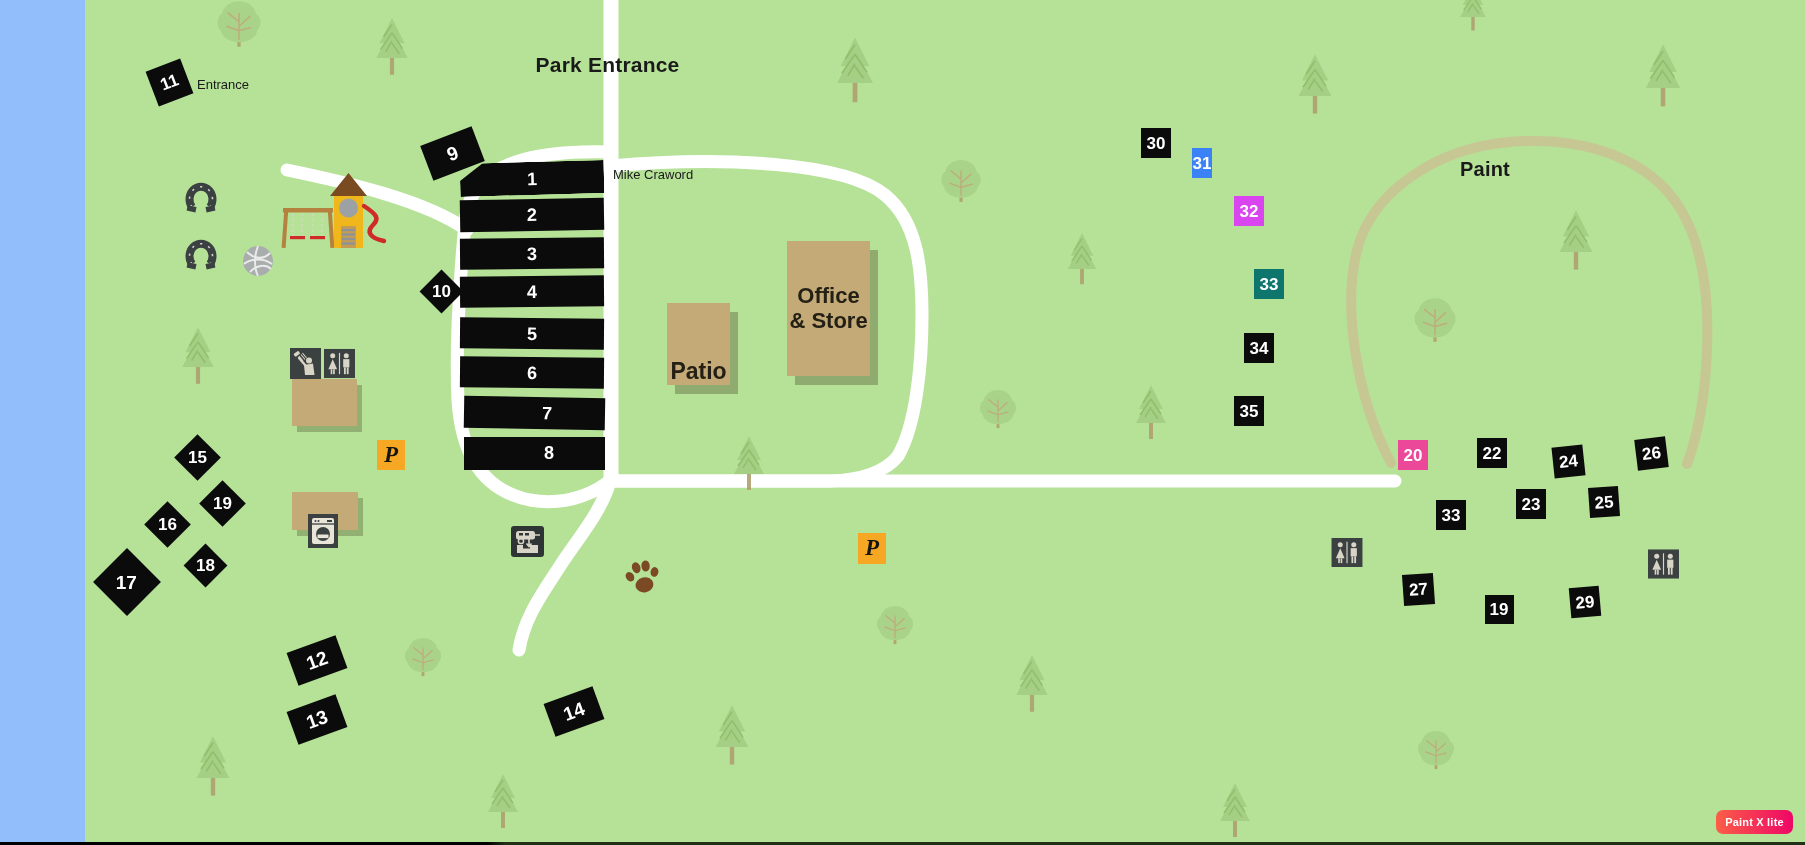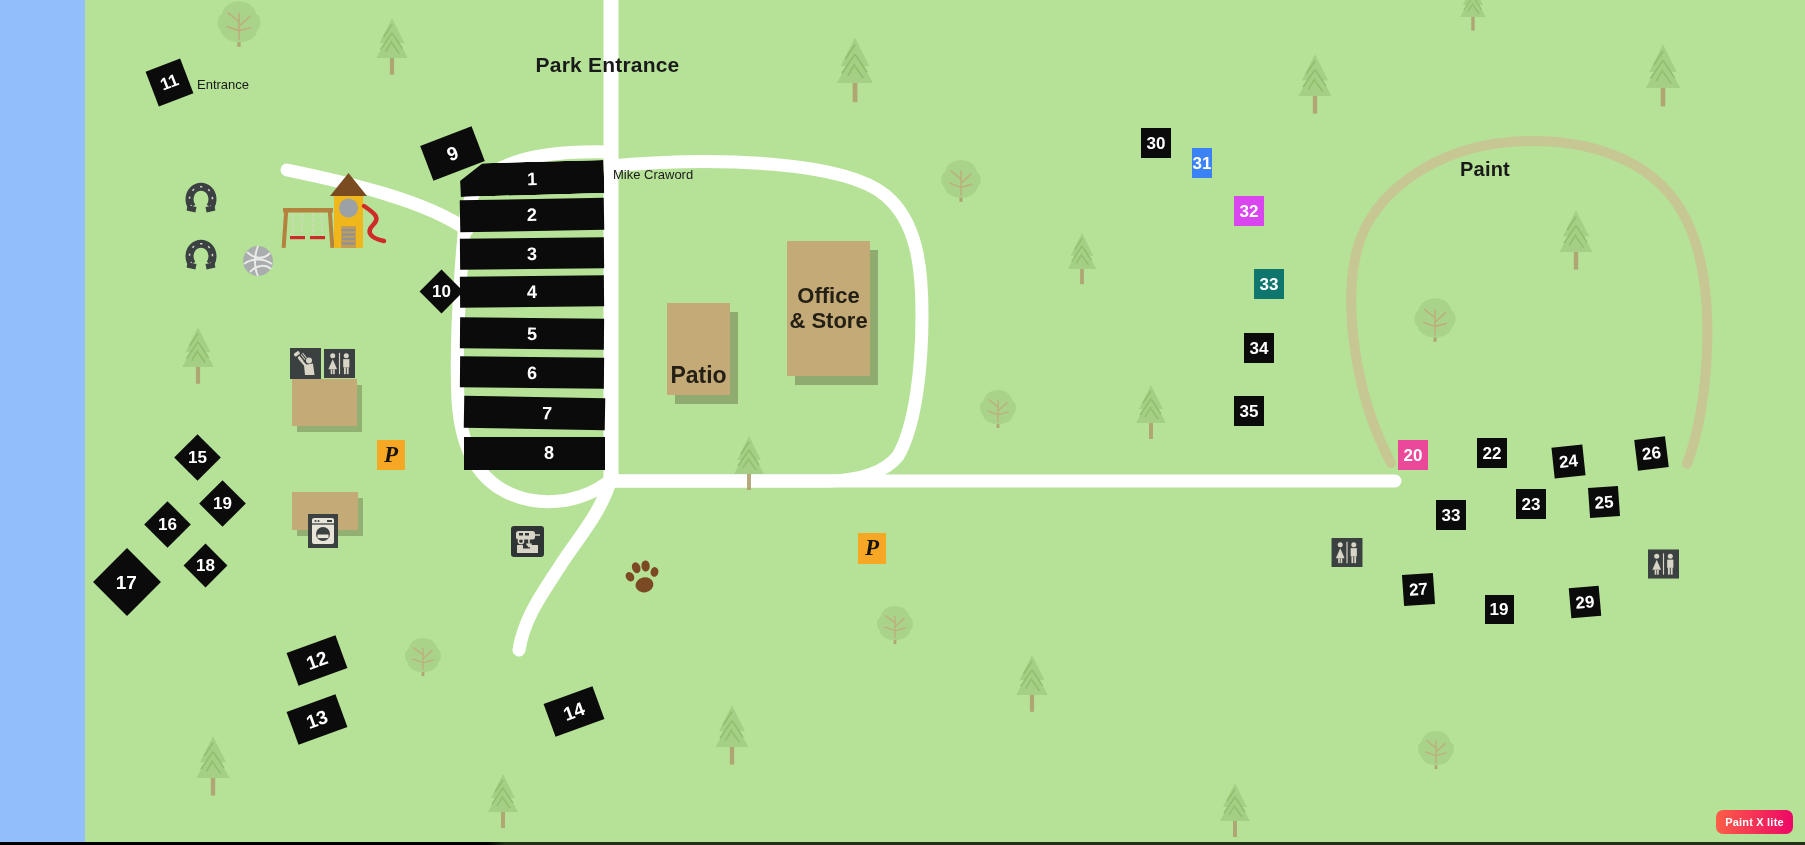--- a/index.html
+++ b/index.html
@@ -175,21 +175,21 @@
  <path d="M22,36 L22,12 M22,20 L12,12 M22,24 L32,15 M22,28 L11,24 M22,28 L33,25" stroke="#c0a67a" stroke-width="1.3" fill="none"></path>
 </svg></div>
     </div>
 
   <div class="bld" id="officeBld" style="left: 739px; top: 241px; width: 83px; height: 135px; margin-left: 48px;">
     <div style="font-size:22px;line-height:1.1">
       <div>Office</div>
       <div>&amp; Store</div>
     </div>
   </div>
-  <div class="bld" id="patioBld" style="align-items: flex-end; padding-bottom: 6px; box-sizing: border-box; left: 667px; top: 303px; width: 63px; height: 92px;">
+  <div class="bld" id="patioBld" style="align-items: flex-end; box-sizing: border-box; left: 667px; top: 303px; width: 63px; height: 82px;">
     <div style="font-size:23px;">Patio</div>
   </div>
   <div class="bld smallbld" id="showerBld" style="left: 292px; top: 379px; width: 65px; height: 47px;"></div>
   <div class="bld smallbld" id="laundryBld" style="left: 292px; top: 492px; width: 66px; height: 38px;"></div>
 
   <div class="icon" id="showerSign" style="left: 290px; top: 348px; width: 31px; height: 31px;"><svg width="31" height="31" viewBox="0 0 31 31">
  <rect width="31" height="31" fill="#3b4040"></rect>
  <rect x="4" y="4" width="6" height="3.5" rx="1" fill="#d9d5c6" transform="rotate(-35 7 6)"></rect>
  <path d="M9,8 L13,13 M11,6.5 L15,11.5 M12.5,5 L16.5,10" stroke="#d9d5c6" stroke-width="1.1"></path>
  <circle cx="19" cy="12.5" r="3" fill="#d9d5c6"></circle>

